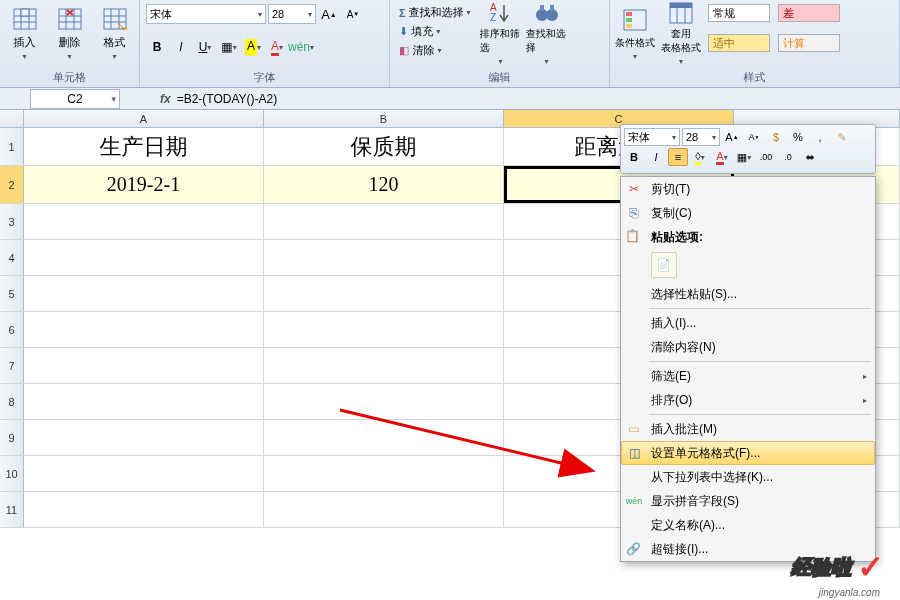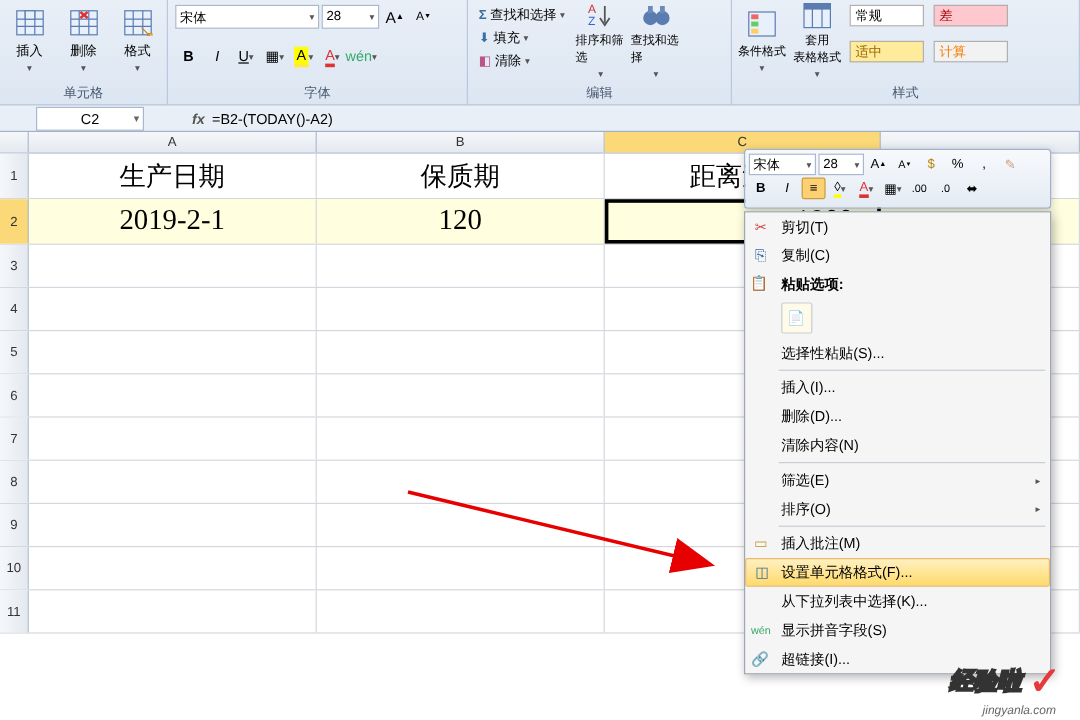--- a/index.html
+++ b/index.html
@@ -37,21 +37,21 @@
 
 
 .grid { position: relative; }
 .col-headers { display: flex; height: 18px; background: linear-gradient(#f5f7fa, #e4e9f0); border-bottom: 1px solid #b0bccf; }
 .corner { width: 24px; border-right: 1px solid #b0bccf; }
 .col-h { border-right: 1px solid #b0bccf; text-align: center; font-size: 11px; color: #333; line-height: 18px; }
 .col-h.selected { background: #fbd978; }
 .row { display: flex; border-bottom: 1px solid #d4d8de; }
 .row-h { width: 24px; background: linear-gradient(90deg, #f5f7fa, #e4e9f0); border-right: 1px solid #b0bccf; text-align: center; font-size: 11px; color: #333; display: flex; align-items: center; justify-content: center; }
 .row-h.selected { background: #fbd978; }
-.cell { border-right: 1px solid #d4d8de; display: flex; align-items: center; justify-content: center; font-size: 24px; font-family: "SimSun"; }
+.cell { border-right: 1px solid #d4d8de; display: flex; align-items: center; justify-content: center; font-size: 20px; font-family: "SimSun"; }
 .header-row .cell { font-size: 22px; }
 .row1 { height: 38px; }
 .rowd { height: 36px; }
 .selcell { border: 3px solid #000; position: relative; }
 .selrow-bg { background: #ffffe0; }
 
 
 .mini-toolbar { position: absolute; top: 124px; left: 620px; width: 256px; height: 50px; background: linear-gradient(#f7f9fc, #e4ebf4); border: 1px solid #9fb2c9; border-radius: 3px; box-shadow: 0 2px 8px rgba(0,0,0,0.2); padding: 3px; display: flex; flex-direction: column; gap: 2px; }
 .mt-row { display: flex; gap: 2px; align-items: center; }
 .mt-sel { height: 18px; border: 1px solid #a8b8ce; background: #fff; font-size: 11px; display: flex; align-items: center; justify-content: space-between; padding: 0 3px; }
@@ -414,23 +414,20 @@
     <div class="paste-opt">📄</div>
   </div>
   <div class="ctx-item">
       <span>选择性粘贴(S)...</span>
     </div>
   <div class="ctx-sep"></div>
   <div class="ctx-item">
       <span>插入(I)...</span>
     </div>
   <div class="ctx-item">
-      <span>删除(D)...</span>
-    </div>
-  <div class="ctx-item">
       <span>清除内容(N)</span>
     </div>
   <div class="ctx-sep"></div>
   <div class="ctx-item">
       <span>筛选(E)</span>
       <span style="margin-left:auto" class="dd-arrow">▸</span>
     </div>
   <div class="ctx-item">
       <span>排序(O)</span>
       <span style="margin-left:auto" class="dd-arrow">▸</span>
@@ -443,20 +440,23 @@
   <div class="ctx-item highlighted">
       <span class="ic" style="color:#3a6ea5">◫</span>
       <span>设置单元格格式(F)...</span>
     </div>
   <div class="ctx-item">
       <span>从下拉列表中选择(K)...</span>
     </div>
   <div class="ctx-item">
       <span class="ic" style="color:#3a6;font-size:9px">wén</span>
       <span>显示拼音字段(S)</span>
+    </div>
+  <div class="ctx-item">
+      <span>定义名称(A)...</span>
     </div>
   <div class="ctx-item">
       <span class="ic" style="color:#3a6ea5">🔗</span>
       <span>超链接(I)...</span>
     </div>
 </div>
 
 <svg class="arrow-svg" width="300" height="100">
   <defs>
       <marker id="ah" markerWidth="12" markerHeight="10" refX="10" refY="5" orient="auto">

